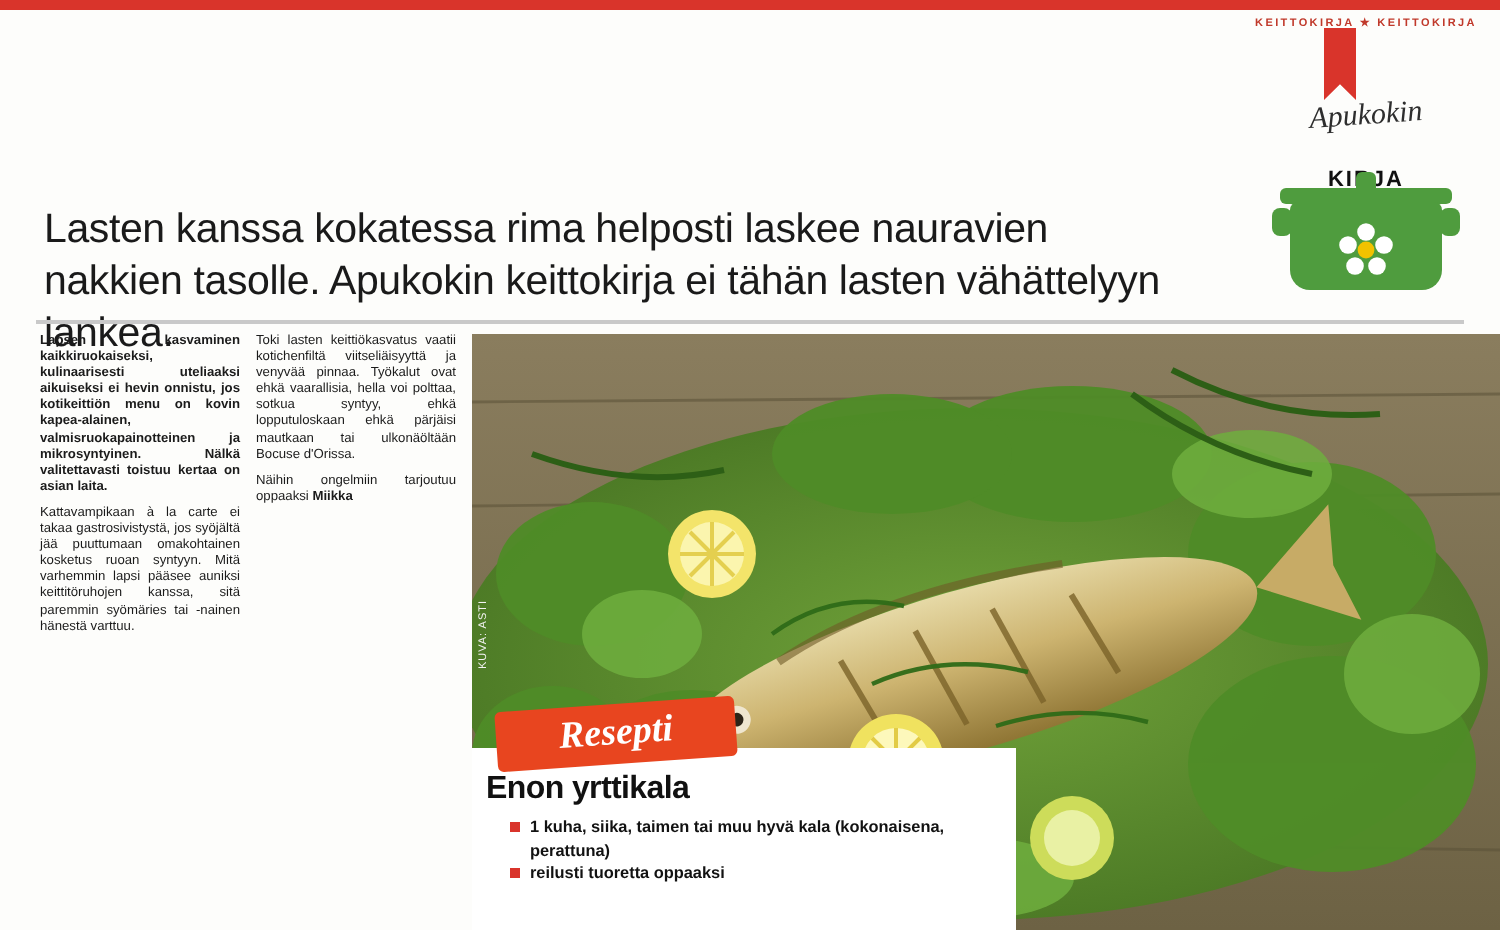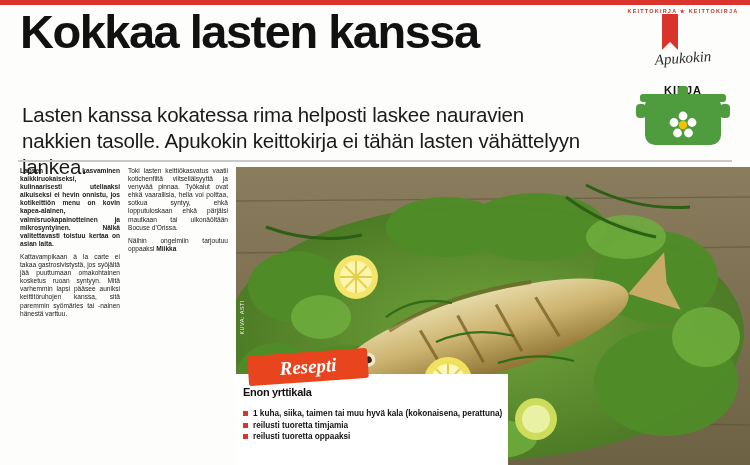--- a/index.html
+++ b/index.html
@@ -227,56 +227,56 @@
     font-style: italic;
     font-weight: bold;
     font-size: 19px;
     color: #ffffff;
   }
   .recipe-title {
     position: absolute;
     left: 243px;
     top: 386px;
     font-weight: bold;
-    font-size: 11px;
+    font-size: 16px;
     color: #111;
     letter-spacing: -0.3px;
   }
   .ingredients {
     position: absolute;
     left: 243px;
     top: 408px;
     width: 262px;
     margin: 0;
     padding: 0;
     list-style: none;
     font-size: 8.2px;
     line-height: 11.6px;
     font-weight: bold;
     color: #121212;
   }
   .ingredients li {
     position: relative;
     padding-left: 10px;
+    margin-left: 12px;
   }
   .ing-bullet {
     position: absolute;
     left: 0; top: 3px;
     width: 5px; height: 5px;
     background: #d9342b;
   }
 </style>
 </head>
 <body>
 
 <div id="page">
 
   <div class="top-rule"></div>
 
-  <div class="headline">Kokkaa lasten kanssa</div>
   <div class="standfirst">Lasten kanssa kokatessa rima helposti laskee nauravien nakkien tasolle. Apukokin keittokirja ei tähän lasten vähättelyyn lankea.</div>
 
   <div class="logo-box">
     <div class="logo-kicker">KEITTOKIRJA ★ KEITTOKIRJA</div>
     <div class="red-flag"></div>
     <div class="logo-apukokin">Apukokin</div>
     <div class="logo-keitto">KEITTO-</div>
     <div class="logo-kirja">KIRJA</div>
     <div class="pot-knob"></div>
     <div class="pot-lid"></div>
@@ -413,17 +413,16 @@
   </div>
   <div class="photo-credit">KUVA: ASTI</div>
 
   <div class="recipe-box"></div>
   <div class="resepti-ribbon">
     <div class="resepti-text">Resepti</div>
   </div>
   <div class="recipe-title">Enon yrttikala</div>
   <ul class="ingredients">
       <li><span class="ing-bullet"></span><span>1 kuha, siika, taimen tai muu hyvä kala (kokonaisena, perattuna)</span></li>
-      <li><span class="ing-bullet"></span><span>reilusti tuoretta timjamia</span></li>
       <li><span class="ing-bullet"></span><span>reilusti tuoretta oppaaksi</span></li>
     </ul>
 
 </div>
 
 </body></html>

